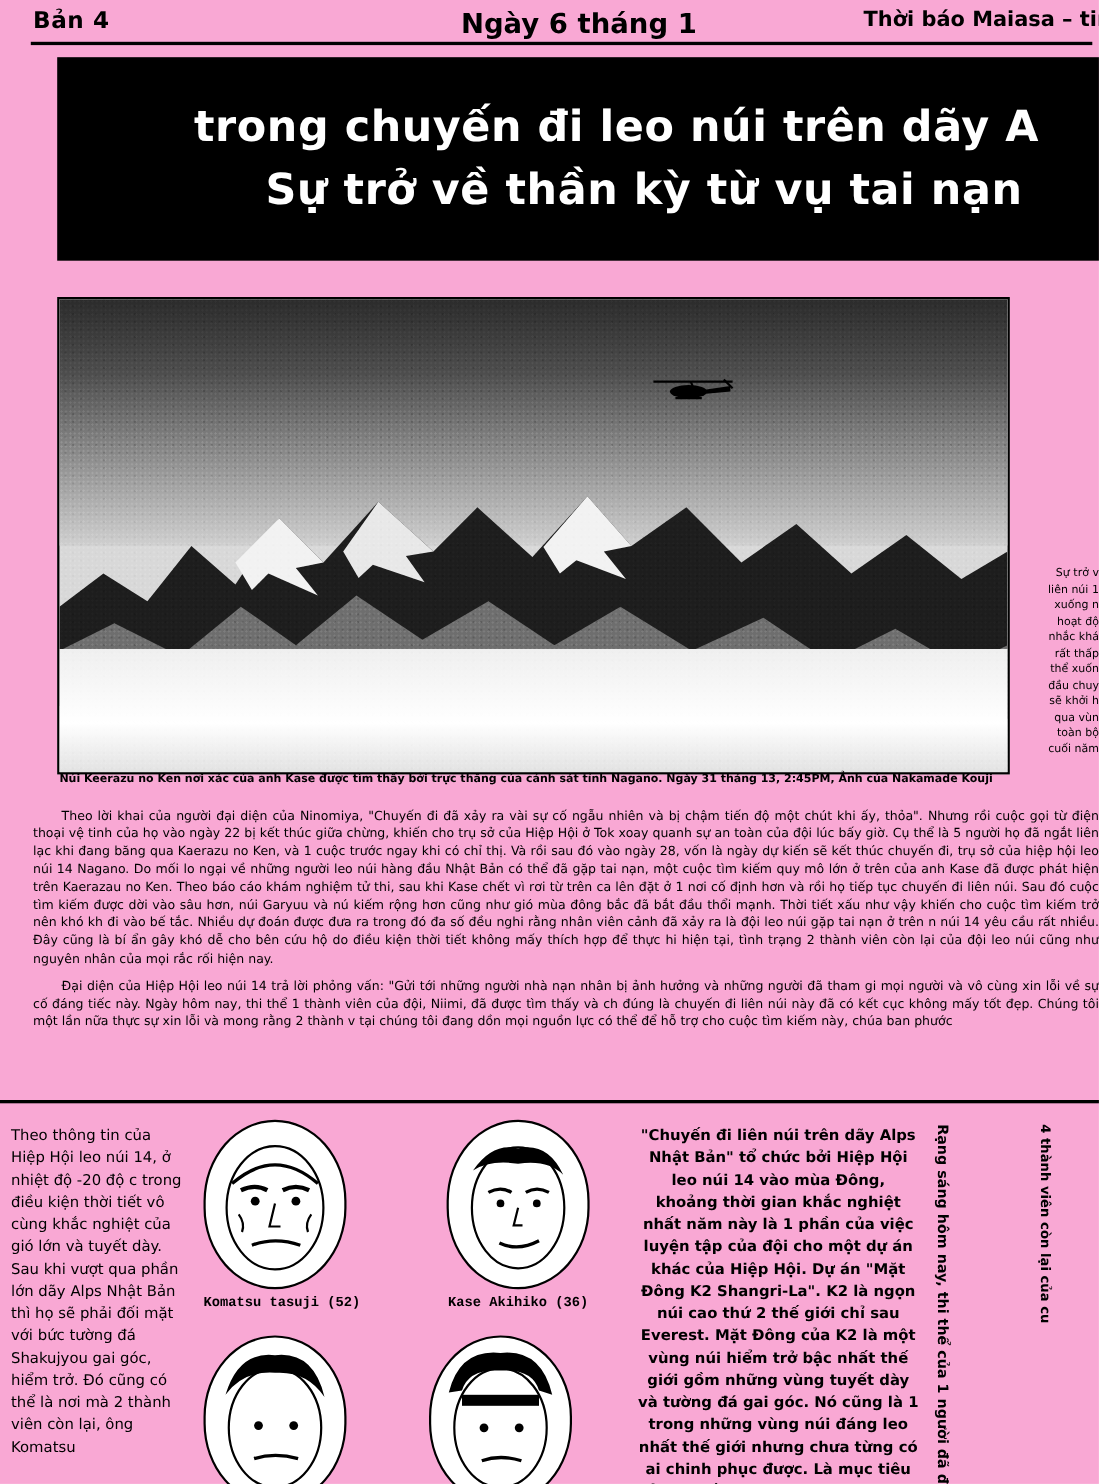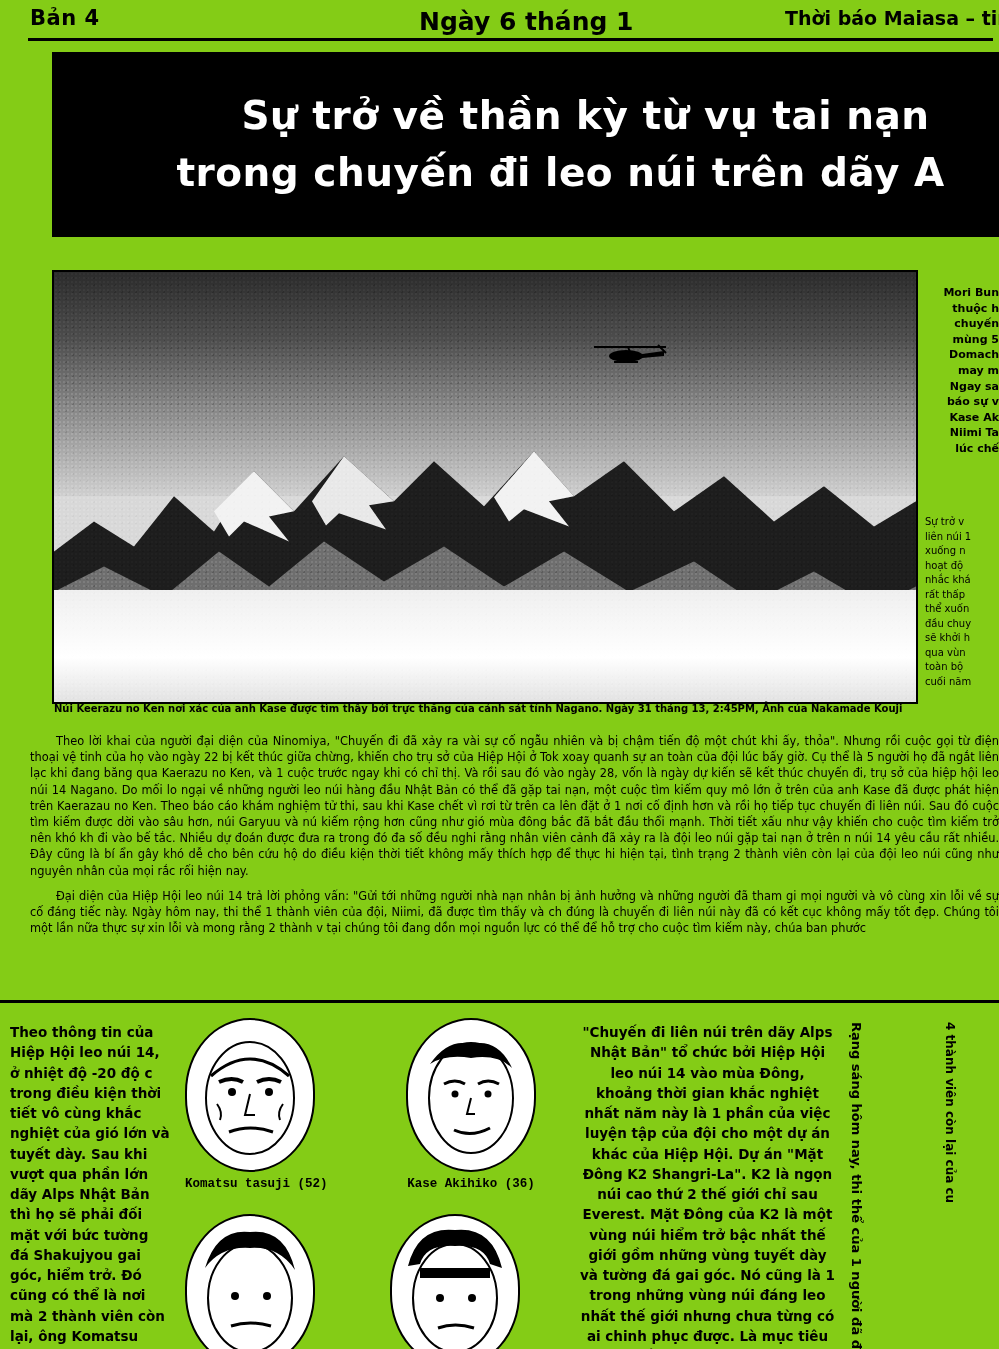--- a/index.html
+++ b/index.html
@@ -4,21 +4,21 @@
 <style>
   html,body{margin:0;padding:0;}
   body{
     width:999px;height:1349px;
     background:#ffffff;
     font-family:"DejaVu Sans", sans-serif;
     color:#000;
     overflow:hidden;
     position:relative;
   }
-  .page{position:relative;width:999px;height:1349px;background:#84cc16;}
+  .page{position:relative;width:999px;height:1349px;background:#f9a8d4;}
 
   
   .masthead{
     position:absolute;left:0;top:0;width:999px;height:40px;
     display:flex;align-items:center;
   }
   .mh-left{position:absolute;left:30px;top:6px;font-weight:bold;font-size:21px;letter-spacing:.5px;}
   .mh-center{position:absolute;left:419px;top:7px;font-weight:bold;font-size:25px;}
   .mh-right{position:absolute;left:785px;top:7px;font-weight:bold;font-size:19px;white-space:nowrap;}
   .rule{position:absolute;left:28px;top:38px;width:965px;height:3px;background:#000;}
@@ -67,38 +67,38 @@
     font-size:10px;font-weight:bold;white-space:nowrap;
   }
 
   
   .side-col{
     position:absolute;left:925px;top:285px;width:74px;
     font-size:11px;font-weight:bold;line-height:1.42;text-align:right;
   }
   .side-col2{
     position:absolute;left:925px;top:515px;width:74px;
-    font-size:10px;line-height:1.45;text-align:left;
+    font-size:10px;line-height:1.45;text-align:right;
   }
 
   
   .body-text{
     position:absolute;left:30px;top:690px;width:969px;
     font-size:11.4px;font-weight:normal;line-height:1.42;
     text-align:justify;
     margin-top:43px;
   }
   .body-text p{margin:0 0 9px 0;text-indent:26px;}
 
   .hr-bottom{position:absolute;left:0;top:1000px;width:999px;height:3px;background:#000;}
 
   
   .col-left{
     position:absolute;left:10px;top:1022px;width:160px;
-    font-size:13.5px;font-weight:bold;line-height:1.5;
+    font-size:13.5px;font-weight:normal;line-height:1.5;
   }
   .portraits{
     position:absolute;left:175px;top:1018px;width:400px;height:331px;
   }
   .portrait{position:absolute;width:130px;font-family:Liberation Mono, monospace;}
   .oval{
     width:126px;height:150px;border:2px solid #000;border-radius:50%/48%;
     background:#fff;position:relative;overflow:hidden;
   }
   .pname{
@@ -133,22 +133,22 @@
 <div class="page">
 
   <div class="masthead">
     <div class="mh-left">Bản 4</div>
     <div class="mh-center">Ngày 6 tháng 1</div>
     <div class="mh-right">Thời báo Maiasa – tin </div>
   </div>
   <div class="rule"></div>
 
   <div class="headline-block">
+    <div class="headline-line l2">trong chuyến đi leo núi trên dãy A</div>
     <div class="headline-line l1">Sự trở về thần kỳ từ vụ tai nạn </div>
-    <div class="headline-line l2">trong chuyến đi leo núi trên dãy A</div>
   </div>
 
   <div class="photo-wrap">
     <div class="sky"></div>
     <svg class="ridge" viewBox="0 0 862 300" preserveAspectRatio="none">
       <polygon points="0,300 0,150 40,120 80,145 120,95 160,130 200,70 240,110 290,55 340,100 380,60 430,105 480,50 520,95 570,60 620,110 670,75 720,120 770,85 820,125 862,100 862,300" fill="#1d1d1d"></polygon>
       <polygon points="0,300 0,190 50,165 110,195 165,150 215,185 270,140 330,180 390,145 450,185 510,150 575,190 640,160 700,200 760,170 820,205 862,185 862,300" fill="#6e6e6e"></polygon>
       <polygon points="200,70 240,110 215,115 235,140 190,120 175,135 160,110" fill="#f2f2f2"></polygon>
       <polygon points="480,50 520,95 495,100 515,125 470,108 455,120 440,96" fill="#f2f2f2"></polygon>
       <polygon points="290,55 340,100 315,104 332,128 285,112 272,124 258,100" fill="#e8e8e8"></polygon>
@@ -160,33 +160,20 @@
       <line x1="6" y1="6" x2="78" y2="6" stroke="#000" stroke-width="2"></line>
       <line x1="40" y1="6" x2="42" y2="11" stroke="#000" stroke-width="2"></line>
       <ellipse cx="38" cy="15" rx="17" ry="6" fill="#000"></ellipse>
       <polygon points="54,13 76,10 76,15 54,17" fill="#000"></polygon>
       <line x1="70" y1="4" x2="78" y2="12" stroke="#000" stroke-width="2"></line>
       <line x1="26" y1="21" x2="50" y2="21" stroke="#000" stroke-width="2"></line>
     </svg>
   </div>
   <div class="photo-caption">Núi Keerazu no Ken nơi xác của anh Kase được tìm thấy bởi trực thăng của cảnh sát tỉnh Nagano. Ngày 31 tháng 13, 2:45PM, Ảnh của Nakamade Kouji</div>
 
-  <div class="side-col">
-    <div>Mori Bun</div>
-    <div>thuộc h</div>
-    <div>chuyến</div>
-    <div>mùng 5</div>
-    <div>Domach</div>
-    <div>may m</div>
-    <div>Ngay sa</div>
-    <div>báo sự v</div>
-    <div>Kase Ak</div>
-    <div>Niimi Ta</div>
-    <div>lúc chế</div>
-  </div>
 
   <div class="side-col2">
     <div>Sự trở v</div>
     <div>liên núi 1</div>
     <div>xuống n</div>
     <div>hoạt độ</div>
     <div>nhắc khá</div>
     <div>rất thấp</div>
     <div>thể xuốn</div>
     <div>đầu chuy</div>

